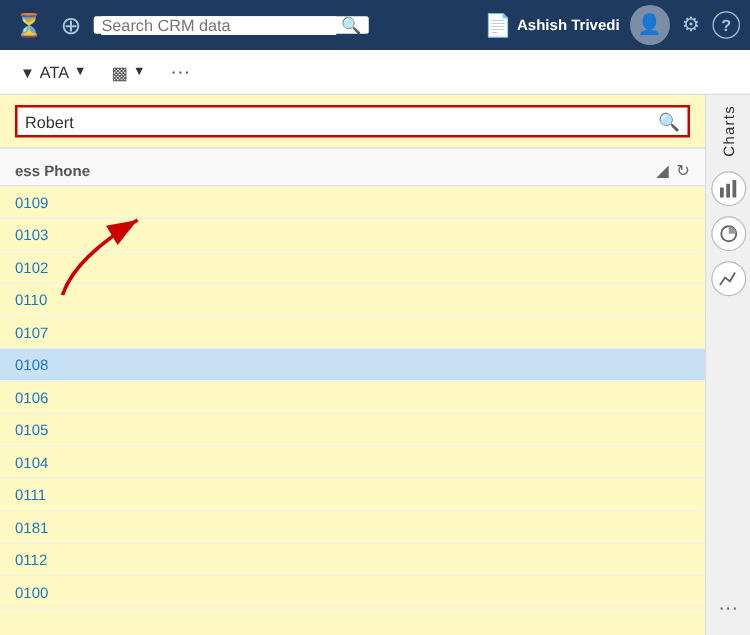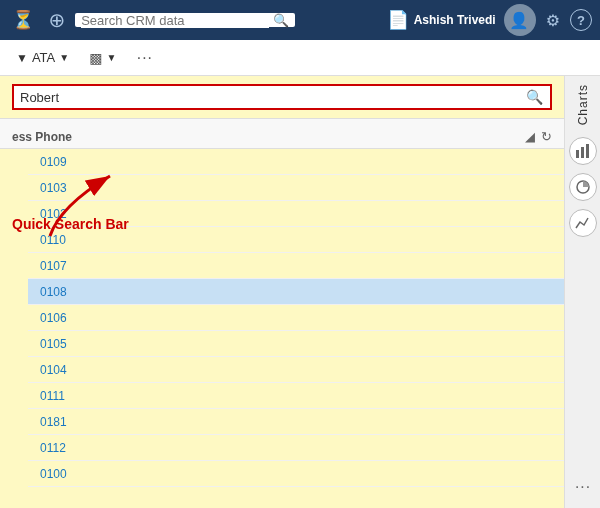--- a/index.html
+++ b/index.html
@@ -182,21 +182,20 @@
     }
     .table-row {
       padding: 5px 12px;
       font-size: 12px;
       color: #1a78c2;
       border-bottom: 1px solid #f0f0f0;
       height: 26px;
       display: flex;
       align-items: center;
       cursor: pointer;
-      margin-left: 28px;
     }
     .table-row.selected { background: #c7e0f4; text-align: right; }
     .quick-search-label {
       position: absolute;
       left: 12px;
       top: 140px;
       color: #cc0000;
       font-size: 14px;
       font-weight: 600;
       pointer-events: none;
@@ -373,15 +372,14 @@
 
   <svg class="arrow-svg" width="120" height="80" viewBox="0 0 120 80">
     <defs>
       <marker id="arrowhead" markerWidth="8" markerHeight="6" refX="8" refY="3" orient="auto">
         <polygon points="0 0, 8 3, 0 6" fill="#cc0000"></polygon>
       </marker>
     </defs>
     <path d="M 30 70 Q 40 40 90 10" stroke="#cc0000" stroke-width="3" fill="none" marker-end="url(#arrowhead)"></path>
   </svg>
 
-  <div class="quick-search-label">Quick Search Bar</div>
 
 </div>
 
 </body></html>

